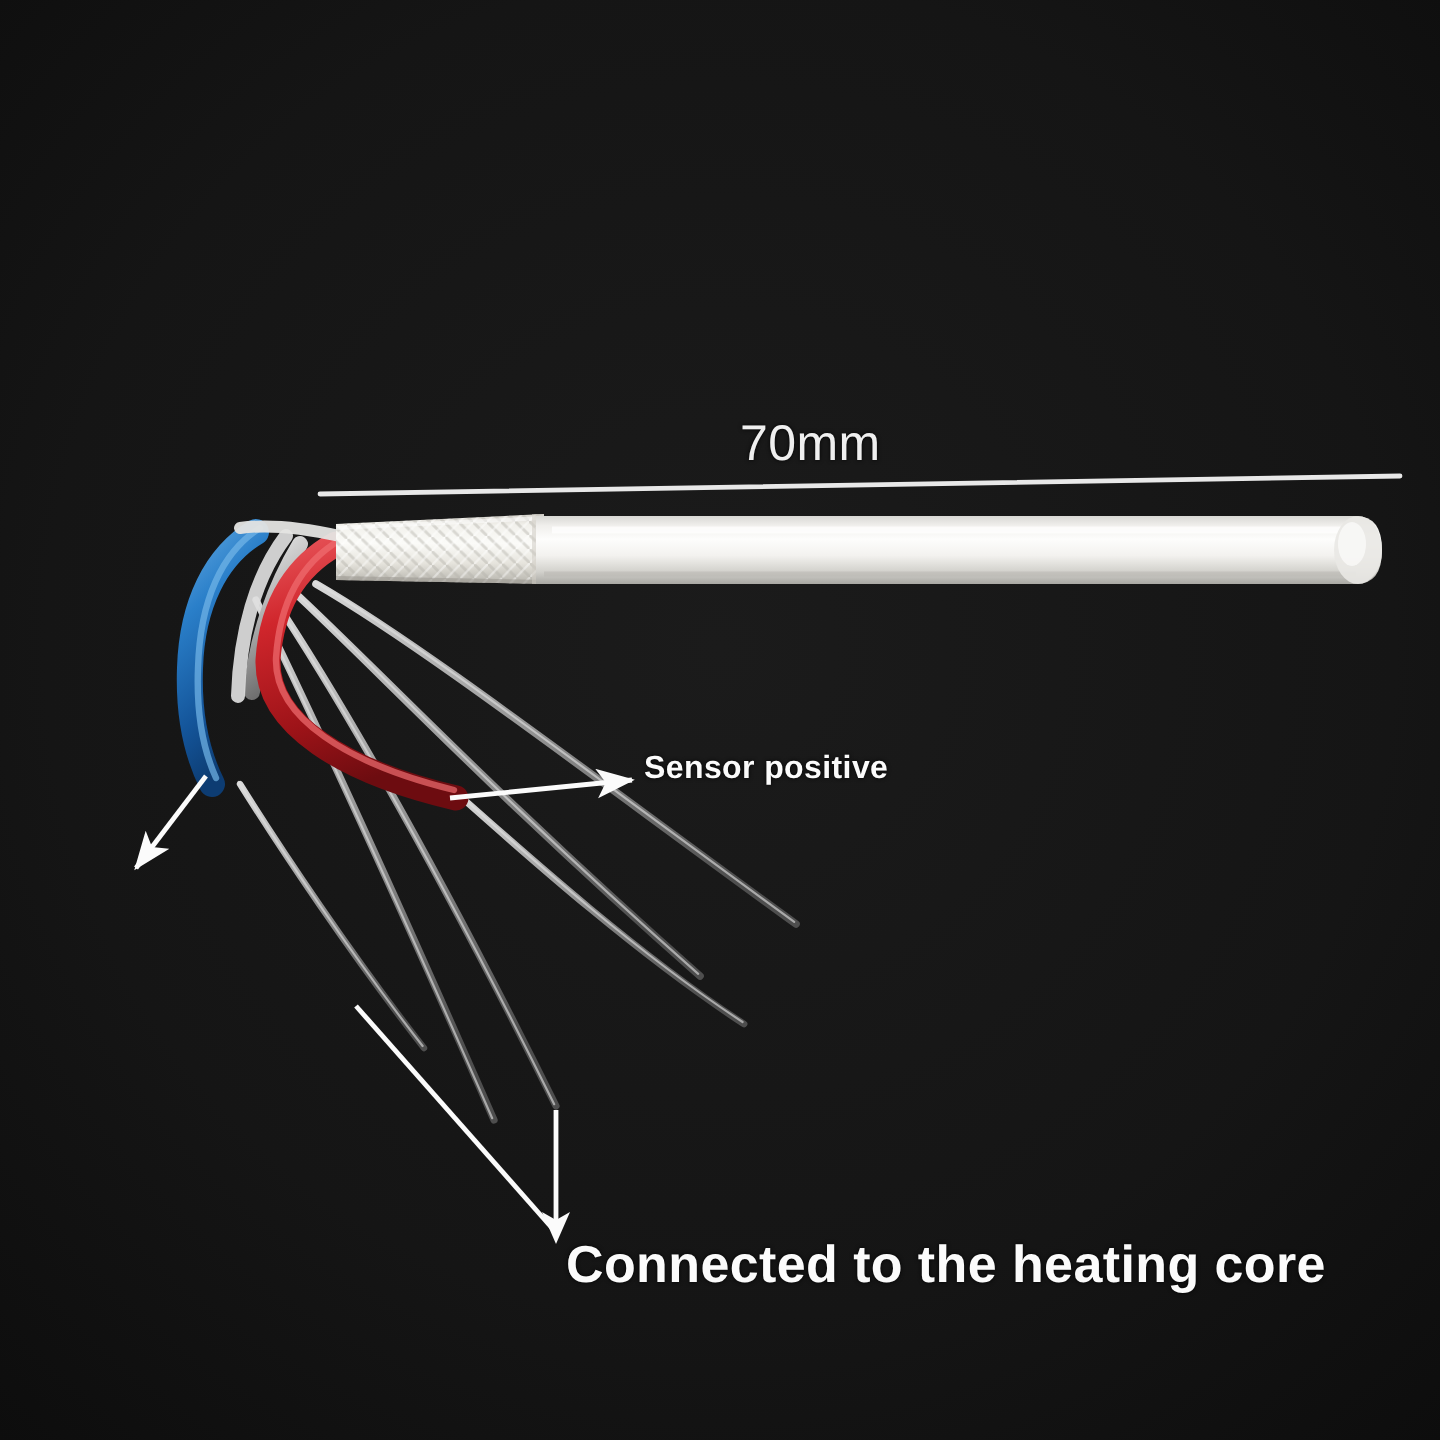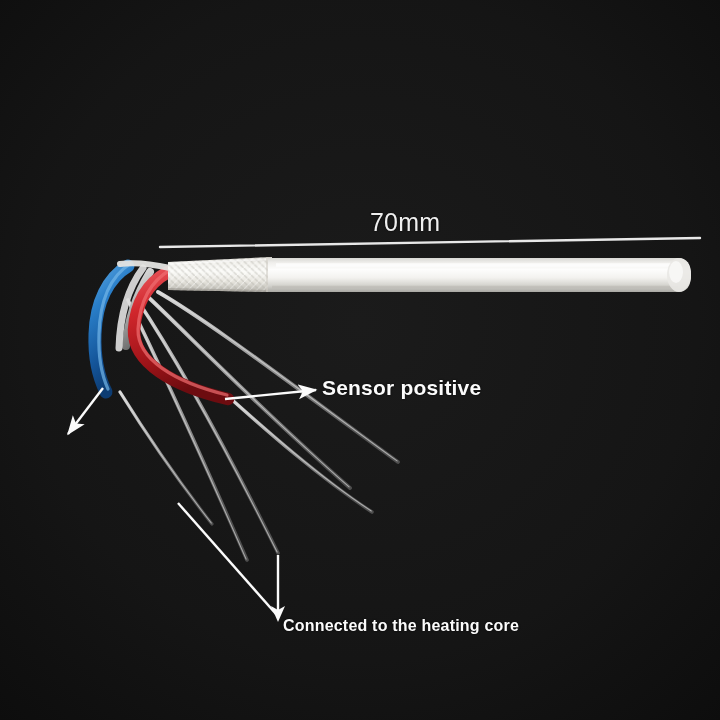--- a/index.html
+++ b/index.html
@@ -35,36 +35,36 @@
   #dim-label {
     left: 370px;
     top: 208px;
     font-size: 25px;
     font-weight: 400;
     color: #efefef;
   }
   #label-sensor-positive {
     left: 322px;
     top: 376px;
-    font-size: 21px;
+    font-size: 16px;
     font-weight: 700;
     color: #fbfbfb;
   }
   #label-sensor-negative {
     left: 13px;
     top: 427px;
     font-size: 23px;
     font-weight: 700;
     color: #fbfbfb;
     line-height: 43px;
   }
   #label-heating-core {
     left: 283px;
     top: 617px;
-    font-size: 16px;
+    font-size: 26px;
     font-weight: 700;
     color: #fbfbfb;
   }
 </style>
 </head>
 <body>
 
 <div id="stage">
 
   <svg id="photo-svg" viewBox="0 0 720 720">

